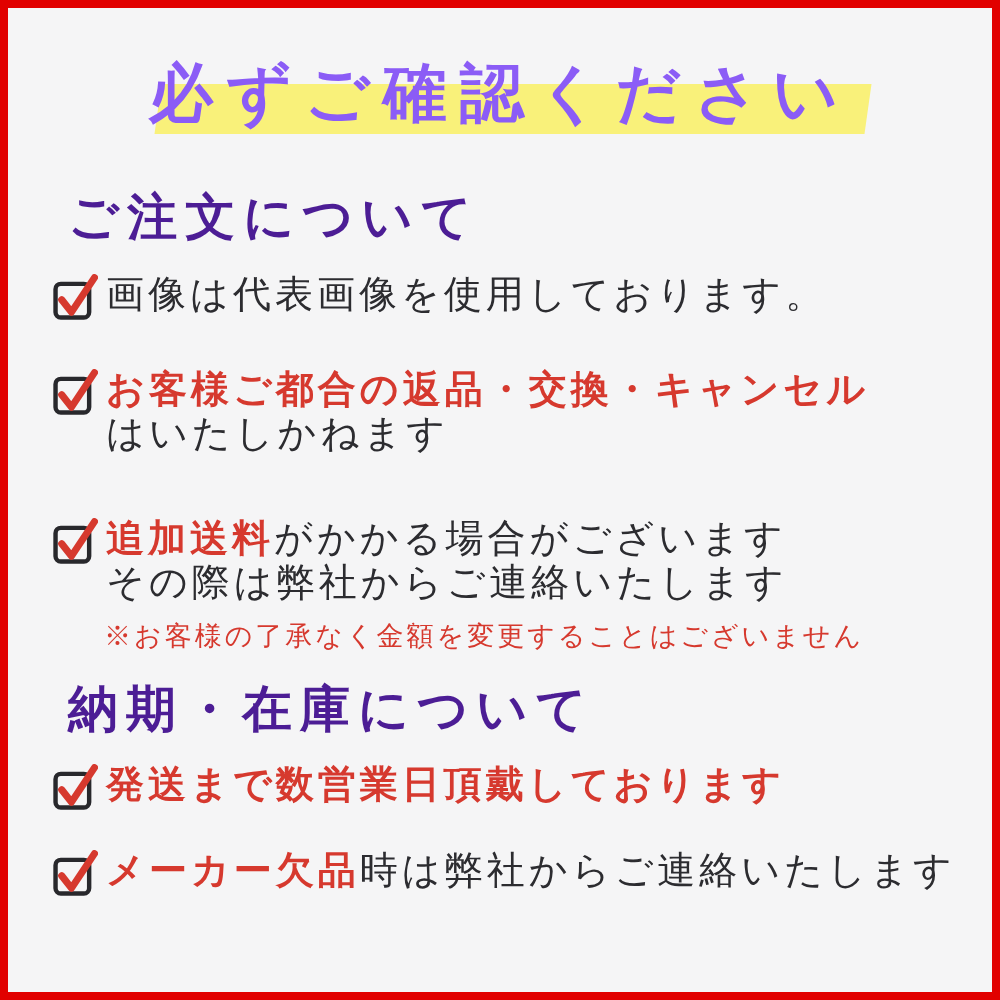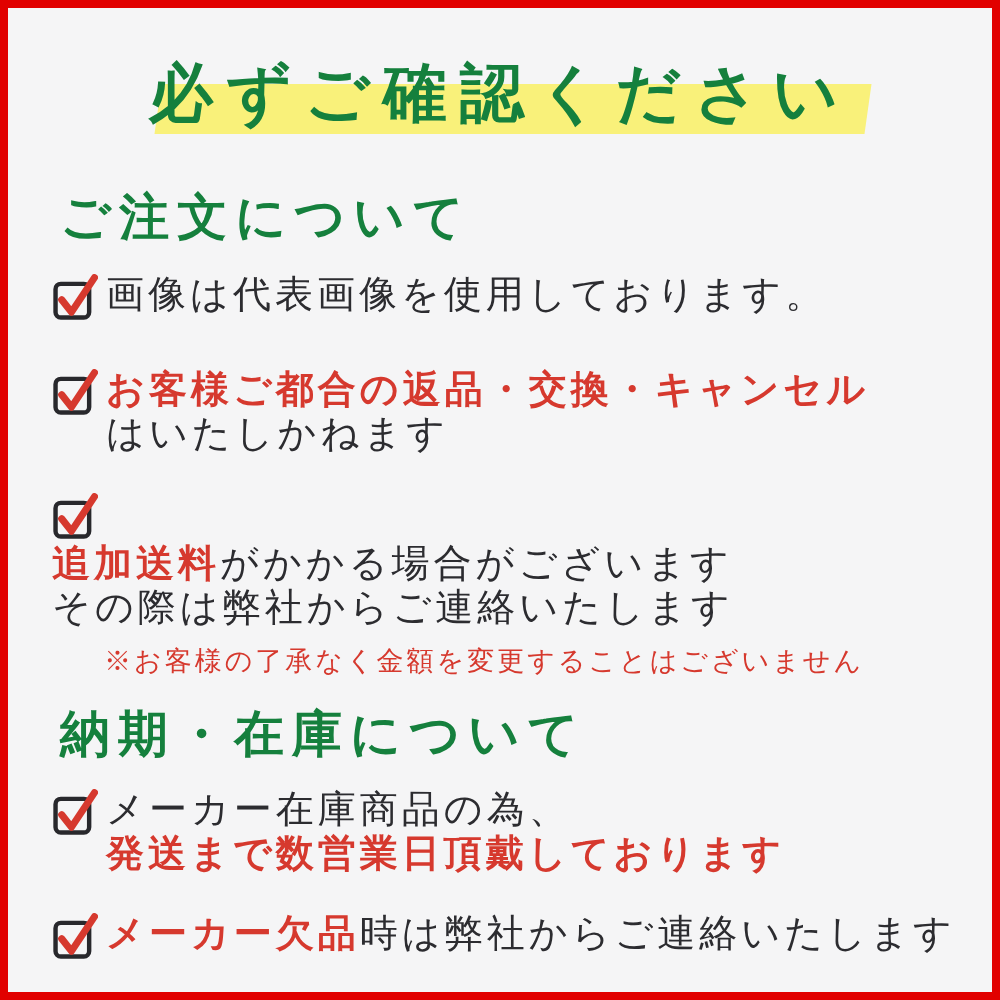--- a/index.html
+++ b/index.html
@@ -24,41 +24,41 @@
     top: 36px;
     width: 710px;
     height: 50px;
     background: #f9f17a;
     transform: skewX(-8deg);
   }
   .title-text {
     position: relative;
     font-size: 64px;
     font-weight: bold;
-    color: #15803d;
+    color: #8b5cf6;
     letter-spacing: 13px;
     line-height: 92px;
     white-space: nowrap;
   }
   .content { padding: 0 36px 0 44px; }
   .section-heading {
-    margin: 8px;
+    margin: 16px;
     font-size: 50px;
     font-weight: bold;
-    color: #15803d;
+    color: #4c1d95;
     letter-spacing: 8px;
     line-height: 58px;
     white-space: nowrap;
   }
   #heading-orders { margin-top: 48px; }
   #heading-stock  { margin-top: 26px; }
   .check-item { display: flex; align-items: flex-start; }
   #item-1 { margin-top: 26px; }
   #item-2 { margin-top: 45px; }
-  #item-3 { margin-top: 36px; flex-direction: column; }
+  #item-3 { margin-top: 61px; }
   #item-4 { margin-top: 24px; }
   #item-5 { margin-top: 36px; }
   .check-icon { width: 46px; height: 48px; flex: none; margin-right: 8px; margin-top: 2px; }
   .item-lines {
     font-size: 38px;
     line-height: 44px;
     letter-spacing: 4px;
     color: #2c2c30;
     white-space: nowrap;
   }
@@ -131,23 +131,20 @@
 
   <h2 class="section-heading" id="heading-stock">納期・在庫について</h2>
 
   <div class="check-item" id="item-4">
     <svg class="check-icon" viewBox="0 0 52 52">
       <rect x="4" y="10" width="38" height="38" rx="6" fill="none" stroke="#28282c" stroke-width="5"></rect>
       <path d="M11 28 L22 42 L48 3" fill="none" stroke="#d6392e" stroke-width="8" stroke-linecap="round" stroke-linejoin="round"></path>
     </svg>
     <div class="item-lines">
       <div class="line">
-        <span class="seg-black">メーカー在庫商品の為、</span>
-      </div>
-      <div class="line">
         <span class="seg-red">発送まで数営業日頂戴しております</span>
       </div>
     </div>
   </div>
 
   <div class="check-item" id="item-5">
     <svg class="check-icon" viewBox="0 0 52 52">
       <rect x="4" y="10" width="38" height="38" rx="6" fill="none" stroke="#28282c" stroke-width="5"></rect>
       <path d="M11 28 L22 42 L48 3" fill="none" stroke="#d6392e" stroke-width="8" stroke-linecap="round" stroke-linejoin="round"></path>
     </svg>

